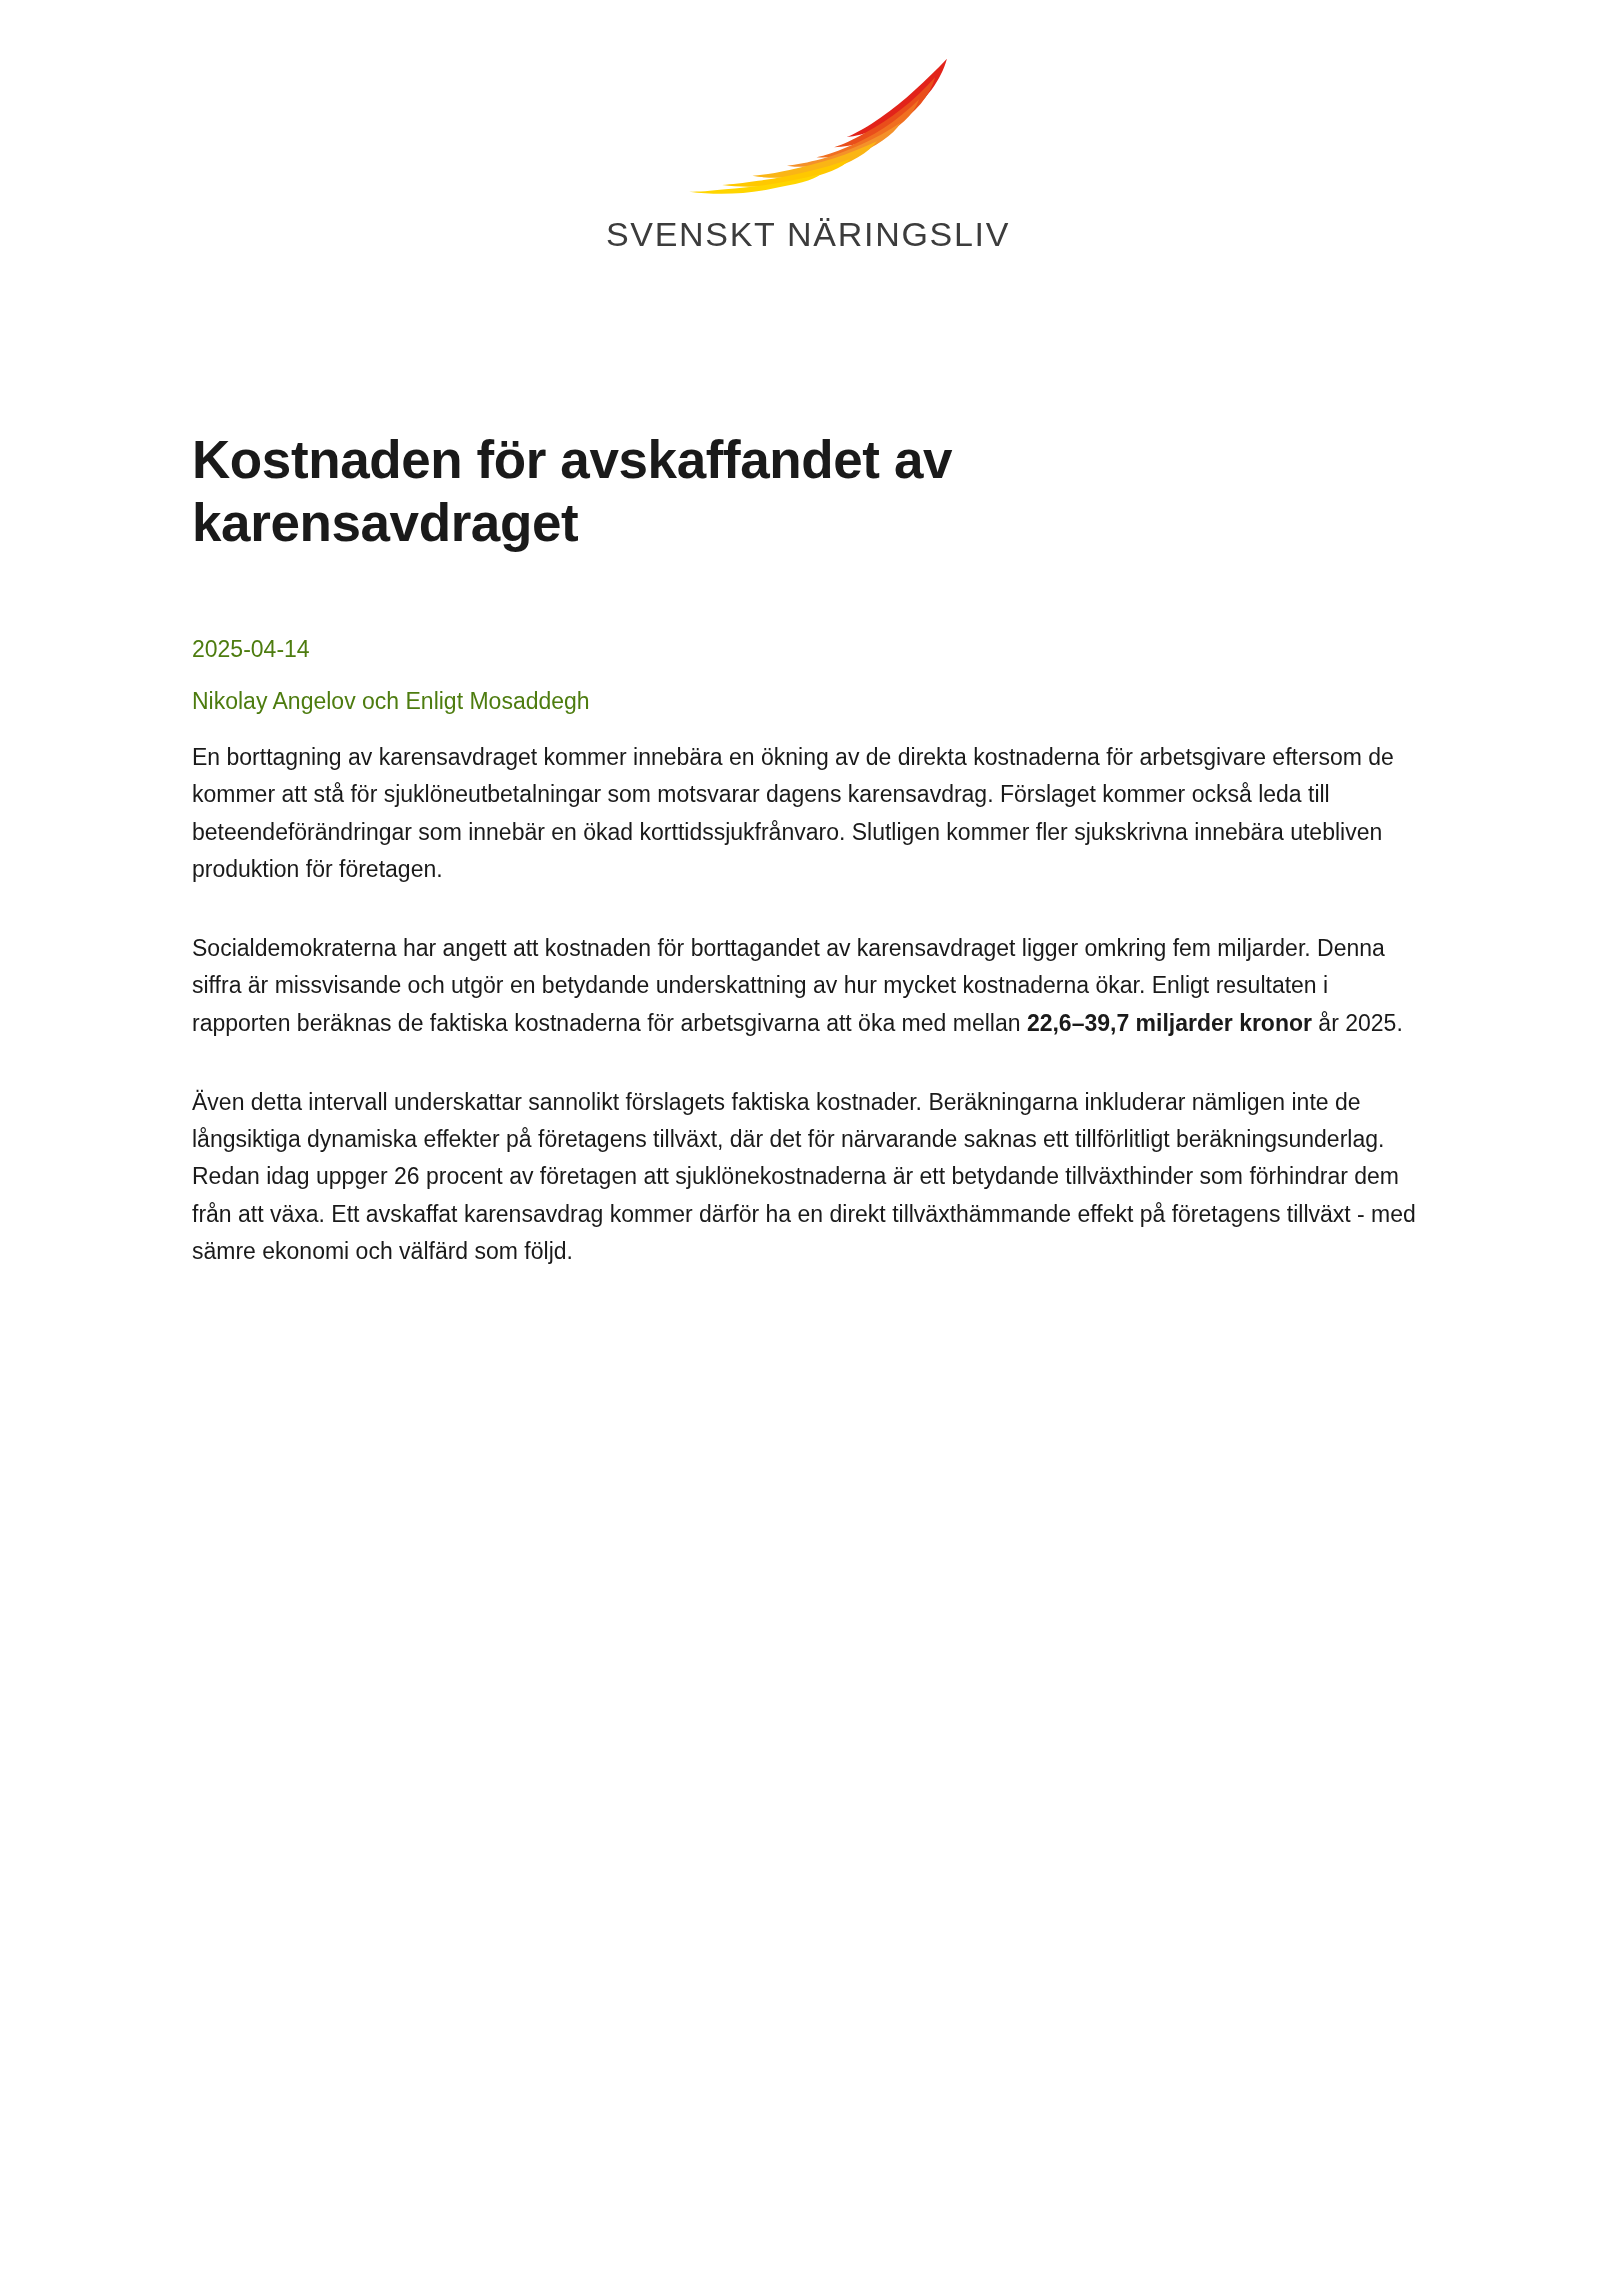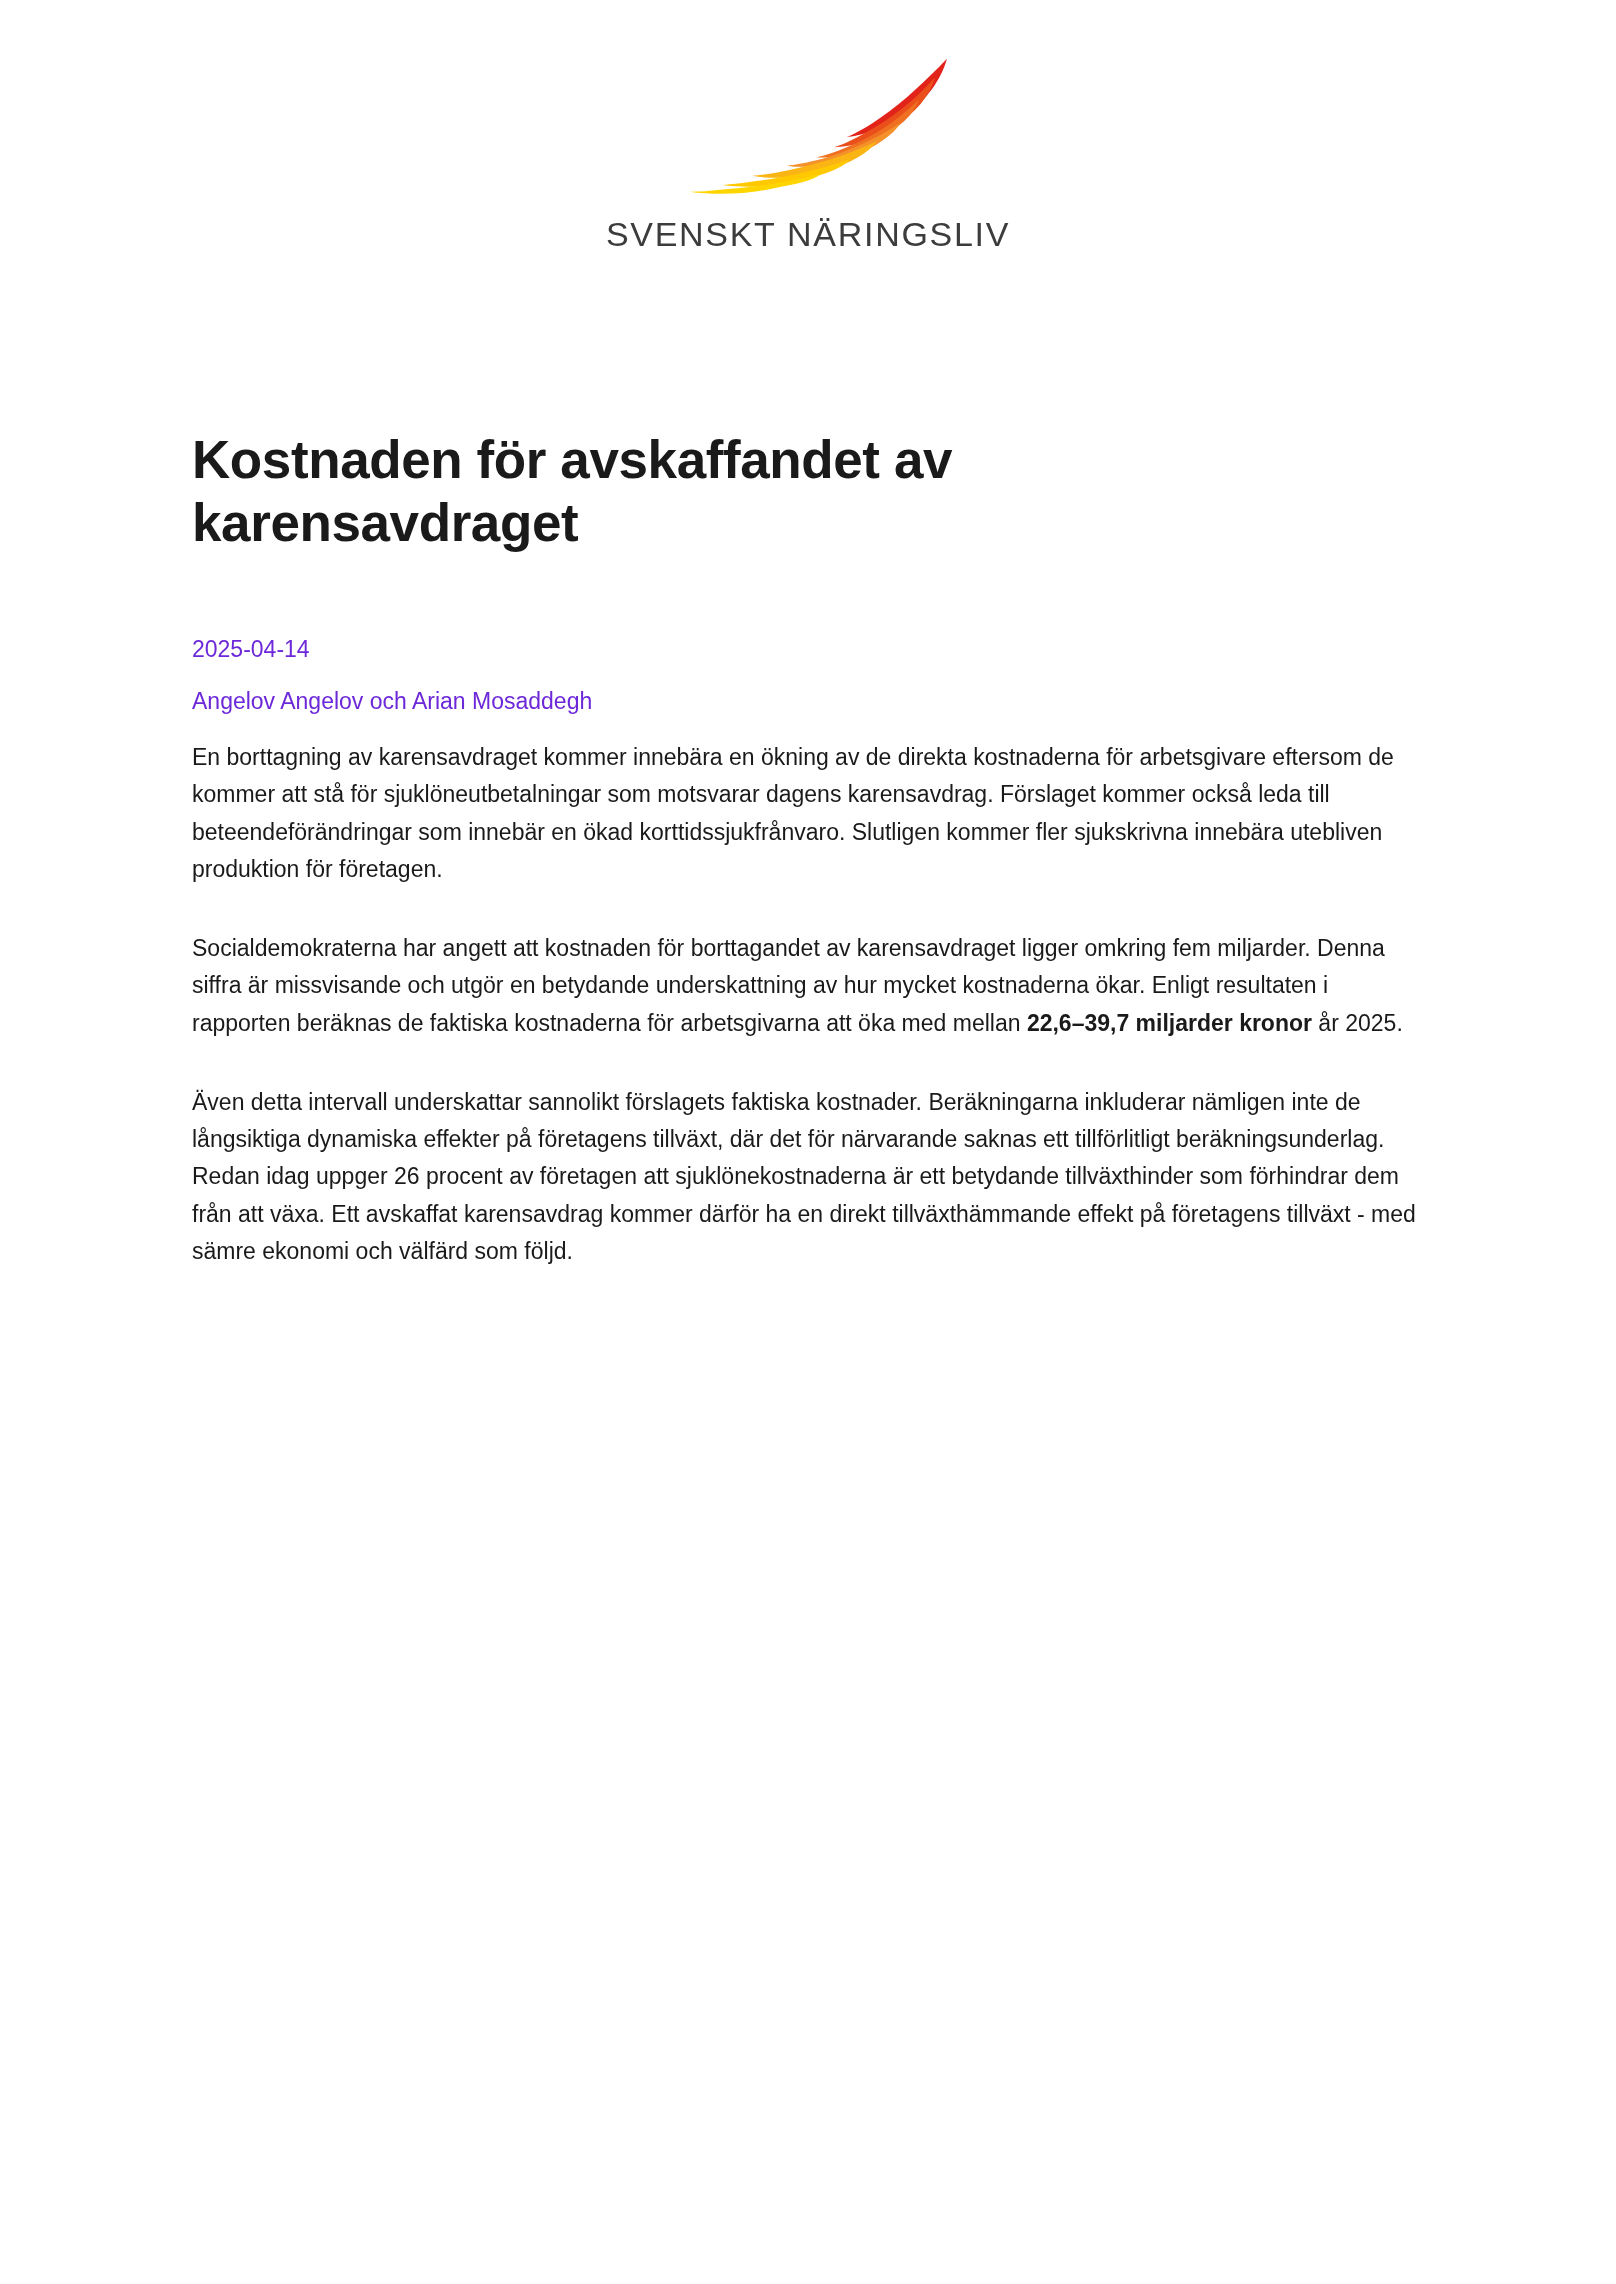--- a/index.html
+++ b/index.html
@@ -69,21 +69,21 @@
     max-width: 892px;
   }
 
   .meta {
     margin-top: 77px;
   }
   .meta .date,
   .meta .authors {
     font-size: 23px;
     line-height: 1.62;
-    color: #6d28d9;
+    color: #4d7c0f;
   }
   .meta .authors {
     margin-top: 15px;
   }
 
   h2.section-heading {
     font-size: 26px;
     font-style: italic;
     font-weight: 400;
     margin: 143px 0 0 0;
@@ -129,21 +129,21 @@
     </div>
     <div class="logo-wordmark">SVENSKT NÄRINGSLIV</div>
   </div>
 
   <div class="content">
 
     <h1 class="doc-title">Kostnaden för avskaffandet av karensavdraget</h1>
 
     <div class="meta">
       <div class="date">2025-04-14</div>
-      <div class="authors">Angelov Angelov och Arian Mosaddegh</div>
+      <div class="authors">Nikolay Angelov och Enligt Mosaddegh</div>
     </div>
 
 
     <div id="paragraphs">
         <p class="body-text"><span>En borttagning av karensavdraget kommer innebära en ökning av de direkta kostnaderna för arbetsgivare eftersom de kommer att stå för sjuklöneutbetalningar som motsvarar dagens karensavdrag. Förslaget kommer också leda till beteendeförändringar som innebär en ökad korttidssjukfrånvaro. Slutligen kommer fler sjukskrivna innebära utebliven produktion för företagen.</span></p>
         <p class="body-text"><span>Socialdemokraterna har angett att kostnaden för borttagandet av karensavdraget ligger omkring fem miljarder. Denna siffra är missvisande och utgör en betydande underskattning av hur mycket kostnaderna ökar. Enligt resultaten i rapporten beräknas de faktiska kostnaderna för arbetsgivarna att öka med mellan </span><span class="bold">22,6–39,7 miljarder kronor</span><span> år 2025.</span></p>
         <p class="body-text"><span>Även detta intervall underskattar sannolikt förslagets faktiska kostnader. Beräkningarna inkluderar nämligen inte de långsiktiga dynamiska effekter på företagens tillväxt, där det för närvarande saknas ett tillförlitligt beräkningsunderlag. Redan idag uppger 26 procent av företagen att sjuklönekostnaderna är ett betydande tillväxthinder som förhindrar dem från att växa. Ett avskaffat karensavdrag kommer därför ha en direkt tillväxthämmande effekt på företagens tillväxt - med sämre ekonomi och välfärd som följd.</span></p>
       </div>
 
   </div>

